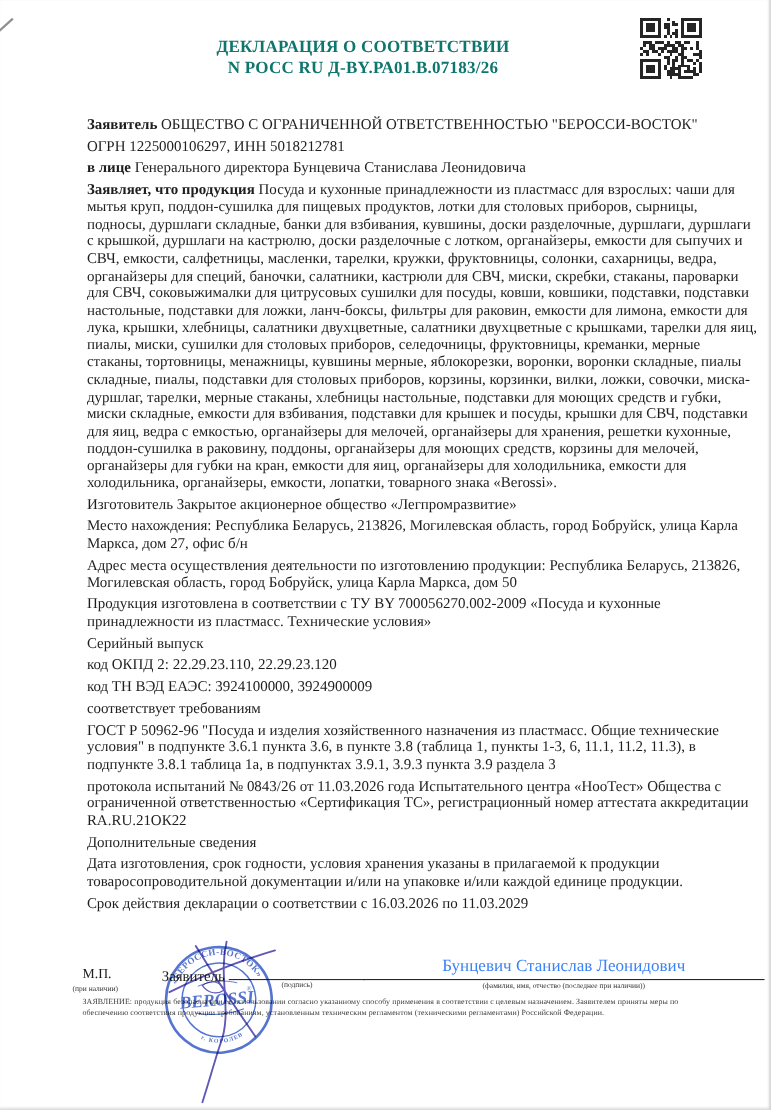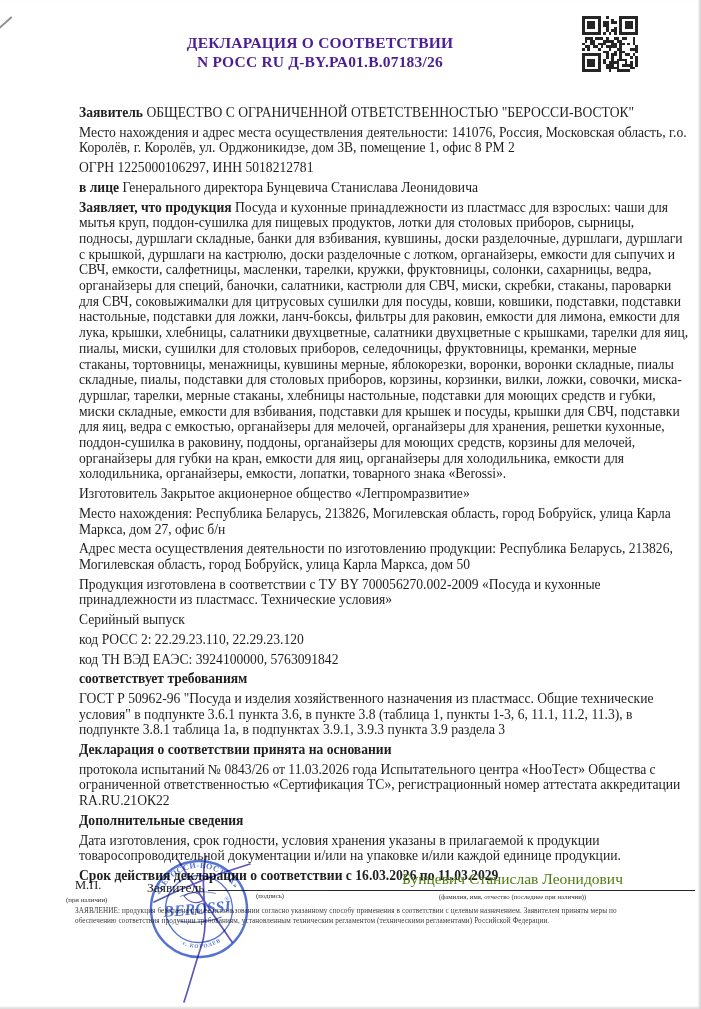--- a/index.html
+++ b/index.html
@@ -11,42 +11,42 @@
   .page{
     position:absolute;inset:0;
     box-shadow: inset -3px 0 2px -1px #d6d6d6, inset 0 -3px 2px -1px #e0e0e0;
   }
   .scan-mark{
     position:absolute;left:-4px;top:22px;width:18px;height:0;
     border-top:2px solid #8f8f8f;transform:rotate(-42deg);
   }
   .header{
     position:absolute;top:33px;left:0;width:640px;text-align:center;
-    font-weight:bold;font-size:15.5px;line-height:19px;letter-spacing:.2px;color:#4c1d95;
+    font-weight:bold;font-size:15.5px;line-height:19px;letter-spacing:.2px;color:#0f766e;padding-left:10px;
   }
   .qr{
     position:absolute;left:578px;top:16px;width:64px;height:56px;
   }
   .doc-body{
     position:absolute;top:101px;left:75px;width:618px;
     font-size:13.6px;line-height:15.7px;color:#1e1e20;
   }
   .doc-body p{margin:4px;}
   .lbl{font-weight:bold;}
-  .bold-line{font-weight:bold;}
+  .bold-line{font-weight:normal;}
   .gap{margin-top:7px;}
   .sig{
     position:absolute;top:870px;left:0;width:568px;height:139px;font-size:13px;
   }
   .mp{position:absolute;left:75px;top:8px;font-size:12.5px;}
   .mp-note{position:absolute;left:66px;top:26px;font-size:6.8px;color:#333;}
   .applicant{position:absolute;left:147px;top:10px;font-size:13.5px;}
   .sign-line{position:absolute;left:208px;top:20px;width:124px;border-bottom:1.2px solid #2c2c30;}
   .sign-note{position:absolute;left:208px;top:22px;width:124px;text-align:center;font-size:6.8px;color:#333;}
-  .fio{position:absolute;left:330px;top:0px;width:365px;text-align:center;font-size:15.5px;color:#4d7c0f;}
+  .fio{position:absolute;left:330px;top:0px;width:365px;text-align:center;font-size:15.5px;color:#3b82f6;}
   .fio-line{position:absolute;left:330px;top:20px;width:365px;border-bottom:1.4px solid #23233a;}
   .fio-note{position:absolute;left:330px;top:23px;width:365px;text-align:center;font-size:6.8px;color:#333;}
   .disclaimer{
     position:absolute;left:75px;top:36px;width:578px;
     font-size:7.2px;line-height:1.45;letter-spacing:.1px;color:#3a3a3c;
   }
   .stamp{
     position:absolute;left:137px;top:-23px;width:124px;height:124px;
     opacity:.82;mix-blend-mode:multiply;z-index:2;
   }
@@ -288,34 +288,32 @@
       <rect x="1" y="20" width="1" height="1"></rect>
       <rect x="2" y="20" width="1" height="1"></rect>
       <rect x="3" y="20" width="1" height="1"></rect>
       <rect x="4" y="20" width="1" height="1"></rect>
       <rect x="5" y="20" width="1" height="1"></rect>
       <rect x="6" y="20" width="1" height="1"></rect>
     </svg>
 
   <div class="doc-body">
     <p><span class="lbl">Заявитель</span><span> ОБЩЕСТВО С ОГРАНИЧЕННОЙ ОТВЕТСТВЕННОСТЬЮ "БЕРОССИ-ВОСТОК"</span></p>
-    <p>Место нахождения и адрес места осуществления деятельности: 141076, Россия, Московская область, г.о. Королёв, г. Королёв, ул. Орджоникидзе, дом 3В, помещение 1, офис 8 РМ 2</p>
     <p>ОГРН 1225000106297, ИНН 5018212781</p>
     <p><span class="lbl">в лице</span><span> Генерального директора Бунцевича Станислава Леонидовича</span></p>
     <p><span class="lbl">Заявляет, что продукция</span><span> Посуда и кухонные принадлежности из пластмасс для взрослых: чаши для мытья круп, поддон-сушилка для пищевых продуктов, лотки для столовых приборов, сырницы, подносы, дуршлаги складные, банки для взбивания, кувшины, доски разделочные, дуршлаги, дуршлаги с крышкой, дуршлаги на кастрюлю, доски разделочные с лотком, органайзеры, емкости для сыпучих и СВЧ, емкости, салфетницы, масленки, тарелки, кружки, фруктовницы, солонки, сахарницы, ведра, органайзеры для специй, баночки, салатники, кастрюли для СВЧ, миски, скребки, стаканы, пароварки для СВЧ, соковыжималки для цитрусовых сушилки для посуды, ковши, ковшики, подставки, подставки настольные, подставки для ложки, ланч-боксы, фильтры для раковин, емкости для лимона, емкости для лука, крышки, хлебницы, салатники двухцветные, салатники двухцветные с крышками, тарелки для яиц, пиалы, миски, сушилки для столовых приборов, селедочницы, фруктовницы, креманки, мерные стаканы, тортовницы, менажницы, кувшины мерные, яблокорезки, воронки, воронки складные, пиалы складные, пиалы, подставки для столовых приборов, корзины, корзинки, вилки, ложки, совочки, миска-дуршлаг, тарелки, мерные стаканы, хлебницы настольные, подставки для моющих средств и губки, миски складные, емкости для взбивания, подставки для крышек и посуды, крышки для СВЧ, подставки для яиц, ведра с емкостью, органайзеры для мелочей, органайзеры для хранения, решетки кухонные, поддон-сушилка в раковину, поддоны, органайзеры для моющих средств, корзины для мелочей, органайзеры для губки на кран, емкости для яиц, органайзеры для холодильника, емкости для холодильника, органайзеры, емкости, лопатки, товарного знака «Berossi».</span></p>
     <p>Изготовитель Закрытое акционерное общество «Легпромразвитие»</p>
     <p>Место нахождения: Республика Беларусь, 213826, Могилевская область, город Бобруйск, улица Карла Маркса, дом 27, офис б/н</p>
     <p>Адрес места осуществления деятельности по изготовлению продукции: Республика Беларусь, 213826, Могилевская область, город Бобруйск, улица Карла Маркса, дом 50</p>
     <p>Продукция изготовлена в соответствии с ТУ BY 700056270.002-2009 «Посуда и кухонные принадлежности из пластмасс. Технические условия»</p>
     <p>Серийный выпуск</p>
-    <p>код РОСС 2: 22.29.23.110, 22.29.23.120</p>
-    <p>код ТН ВЭД ЕАЭС: 3924100000, 5763091842</p>
+    <p>код ОКПД 2: 22.29.23.110, 22.29.23.120</p>
+    <p>код ТН ВЭД ЕАЭС: 3924100000, 3924900009</p>
     <p class="bold-line">соответствует требованиям</p>
     <p>ГОСТ Р 50962-96 "Посуда и изделия хозяйственного назначения из пластмасс. Общие технические условия" в подпункте 3.6.1 пункта 3.6, в пункте 3.8 (таблица 1, пункты 1-3, 6, 11.1, 11.2, 11.3), в подпункте 3.8.1 таблица 1а, в подпунктах 3.9.1, 3.9.3 пункта 3.9 раздела 3</p>
-    <p class="bold-line">Декларация о соответствии принята на основании</p>
     <p>протокола испытаний № 0843/26 от 11.03.2026 года Испытательного центра «НооТест» Общества с ограниченной ответственностью «Сертификация ТС», регистрационный номер аттестата аккредитации RA.RU.21ОК22</p>
     <p class="bold-line">Дополнительные сведения</p>
     <p>Дата изготовления, срок годности, условия хранения указаны в прилагаемой к продукции товаросопроводительной документации и/или на упаковке и/или каждой единице продукции.</p>
     <p class="bold-line gap">Срок действия декларации о соответствии с 16.03.2026 по 11.03.2029</p>
   </div>
 
   <div class="sig">
     <div class="mp">М.П.</div>
     <div class="mp-note">(при наличии)</div>
     <div class="applicant">Заявитель</div>

